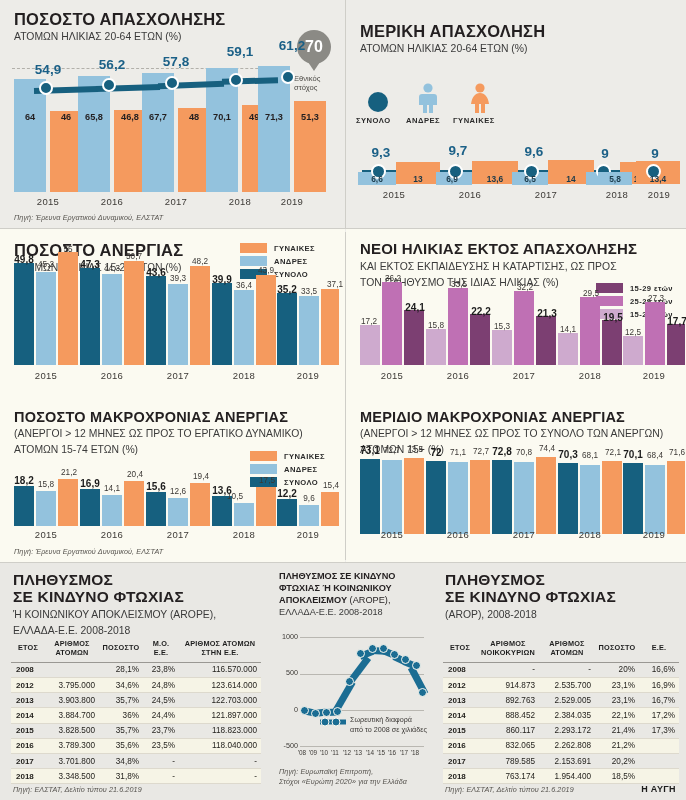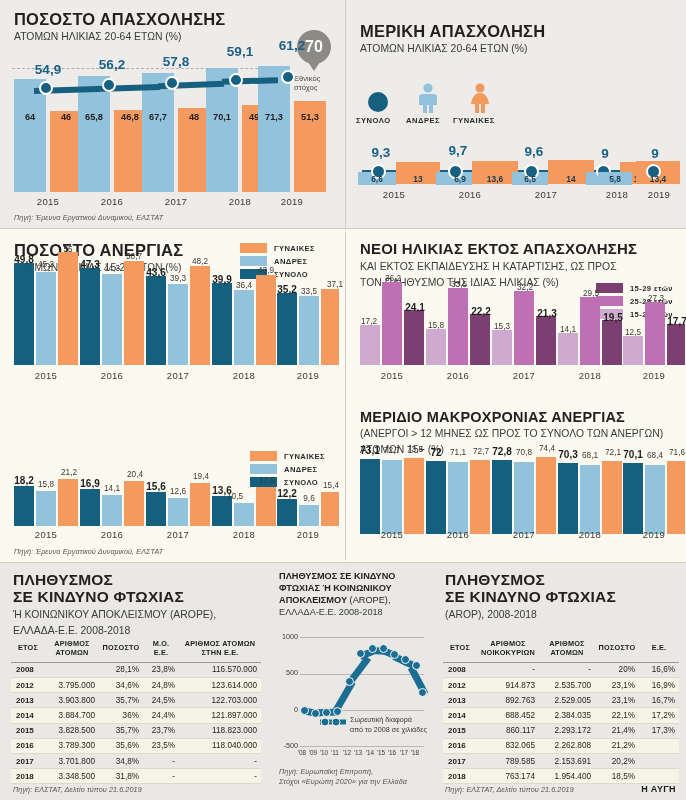--- a/index.html
+++ b/index.html
@@ -227,21 +227,21 @@
     <div class="c2-dot" style="left:25px;top:164px;"></div>
     <div class="c2-top" style="left:10px;top:145px;width:50px;text-align:center;">9,3</div>
     <div class="c2-val" style="left:12px;top:174px;width:38px;">6,6</div>
     <div class="c2-val" style="left:50px;top:174px;width:44px;">13</div>
     <div class="xlabel" style="left:18px;top:189px;width:60px;">2015</div>
 
     <div class="c2-orange" style="left:126px;top:161px;width:46px;height:23px;"></div>
     <div class="c2-blue" style="left:90px;top:172px;width:36px;height:13px;"></div>
     <div class="c2-dot" style="left:102px;top:164px;"></div>
     <div class="c2-top" style="left:87px;top:143px;width:50px;text-align:center;">9,7</div>
-    <div class="c2-val" style="left:96px;top:174px;width:36px;">6,9</div>
+    <div class="c2-val" style="left:88px;top:174px;width:36px;">6,9</div>
     <div class="c2-val" style="left:126px;top:174px;width:46px;">13,6</div>
     <div class="xlabel" style="left:94px;top:189px;width:60px;">2016</div>
 
     <div class="c2-orange" style="left:202px;top:160px;width:46px;height:24px;"></div>
     <div class="c2-blue" style="left:166px;top:172px;width:36px;height:13px;"></div>
     <div class="c2-dot" style="left:178px;top:164px;"></div>
     <div class="c2-top" style="left:163px;top:144px;width:50px;text-align:center;">9,6</div>
     <div class="c2-val" style="left:166px;top:174px;width:36px;">6,5</div>
     <div class="c2-val" style="left:202px;top:174px;width:46px;">14</div>
     <div class="xlabel" style="left:170px;top:189px;width:60px;">2017</div>
@@ -382,20 +382,25 @@
     <div class="bar n-1524" style="left:277px;bottom:35px;width:20px;height:29px;"></div>
     <div class="bar n-2529" style="left:299px;bottom:35px;width:20px;height:63px;"></div>
     <div class="bar n-1529" style="left:321px;bottom:35px;width:18px;height:41px;"></div>
     <div class="vlabel lab-norm" style="left:272px;top:99px;width:30px;">12,5</div>
     <div class="vlabel lab-norm" style="left:295px;top:65px;width:30px;">27,3</div>
     <div class="vlabel lab-bold" style="left:317px;top:87px;width:28px;">17,7</div>
     <div class="xlabel" style="left:277px;top:141px;width:62px;">2019</div>
   </div>
 
   <div class="sec" style="left:0;top:401px;width:345px;height:161px;">
+    <div style="position:absolute;left:14px;top:8px;width:330px;">
+      <h1 class="title sm" style="font-size:14.5px;">ΠΟΣΟΣΤΟ ΜΑΚΡΟΧΡΟΝΙΑΣ ΑΝΕΡΓΙΑΣ</h1>
+      <div class="subtitle">(ΑΝΕΡΓΟΙ &gt; 12 ΜΗΝΕΣ ΩΣ ΠΡΟΣ ΤΟ ΕΡΓΑΤΙΚΟ ΔΥΝΑΜΙΚΟ)</div>
+      <div class="subtitle">ΑΤΟΜΩΝ 15-74 ΕΤΩΝ (%)</div>
+    </div>
     <div class="legend" style="left:250px;top:50px;">
       <div class="row">
           <span class="sw" style="background:#f59a5e;"></span>
           <span class="lb">ΓΥΝΑΙΚΕΣ</span>
         </div>
       <div class="row">
           <span class="sw" style="background:#93c2dd;"></span>
           <span class="lb">ΑΝΔΡΕΣ</span>
         </div>
       <div class="row">

